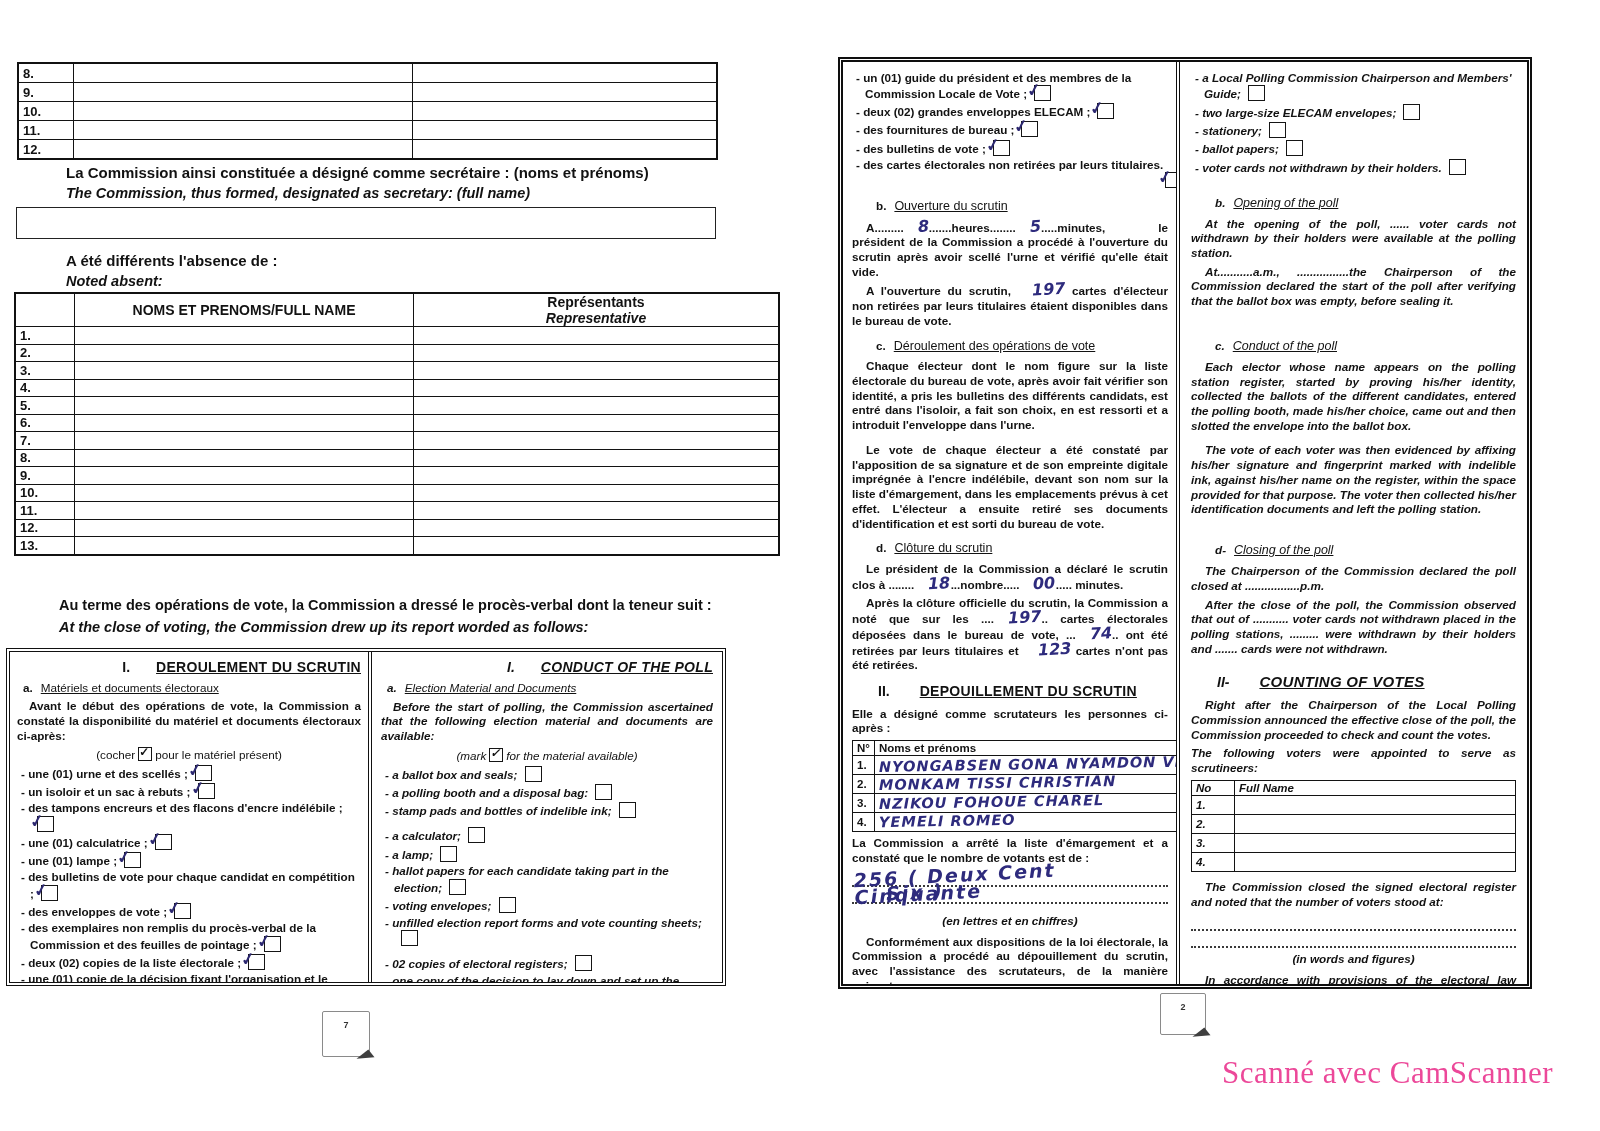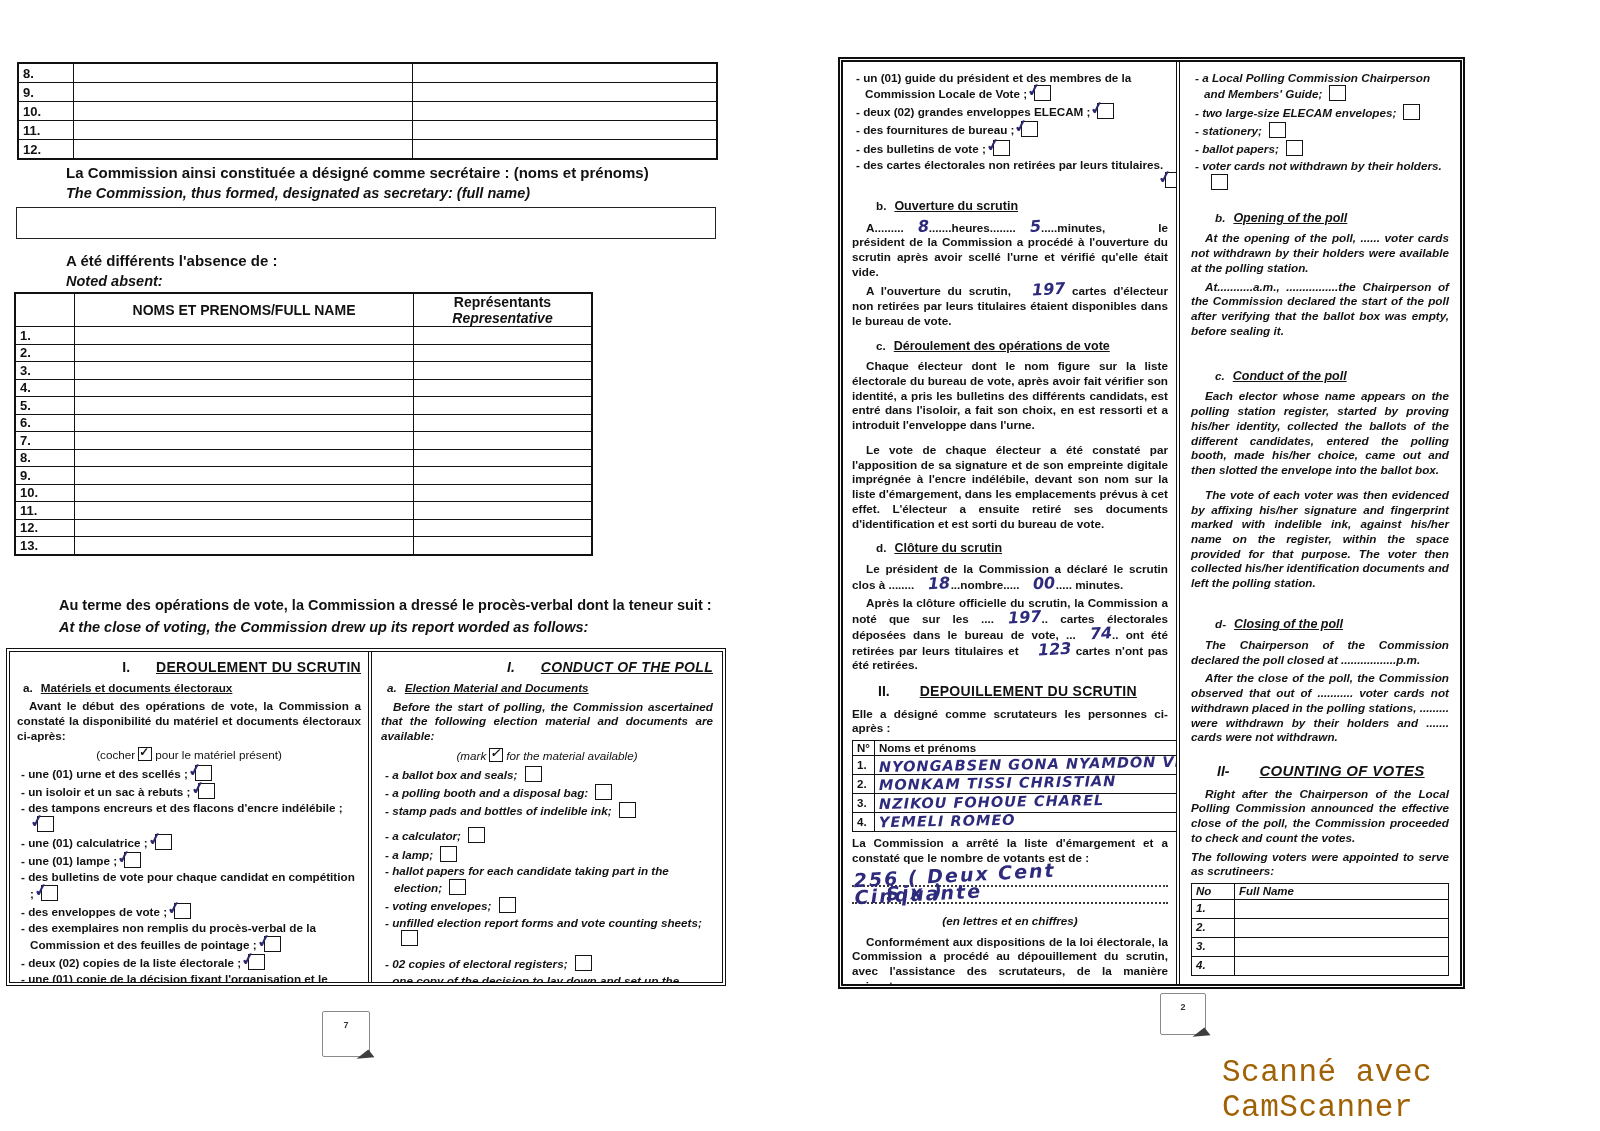--- a/index.html
+++ b/index.html
@@ -26,39 +26,39 @@
   
   .page1{position:absolute;left:14px;top:0;width:728px}
   .p1-abs{position:absolute}
   .toptable{width:701px;border:2.2px solid #111}
   .toptable td{height:18px}
   .toptable .numc{width:46px;font-weight:bold}
   .toptable .c2{width:330px}
   .lbl-fr{font-weight:bold;font-size:15px}
   .lbl-en{font-weight:bold;font-style:italic;font-size:14.5px}
   .inputbox{border:1.8px solid #222;height:30px;background:#fff}
-  .abstable{width:579px;border:2.2px solid #111}
+  .abstable{width:766px;border:2.2px solid #111}
   .abstable td{height:16.5px}
   .abstable .numc{width:50px;font-weight:bold}
   .abstable .c2{width:330px}
   .absth{font-weight:bold;text-align:center;font-size:14px}
   .cbox{display:flex;border:4px double #111;background:#fff;height:330px;overflow:hidden}
   .cbox .colfr{width:344px;padding:5px 7px;border-right:4px double #111;font-size:11.7px;line-height:1.25}
   .cbox .colen{flex:1;padding:5px 9px;font-size:11.7px;line-height:1.27;font-style:italic}
   .h1row{text-align:right;margin:2px 0 4px 0}
   .h1num{font-weight:bold;font-size:14px;margin:0 26px 0 14px}
   .h1t{font-weight:bold;font-size:14px;text-decoration:underline;letter-spacing:.3px}
   .h2row{margin:3px 0 4px 6px}
   .h2num{font-weight:bold;margin-right:8px}
-  .h2t{font-weight:bold;text-decoration:underline}
+  .h2t{font-weight:normal;text-decoration:underline}
   .mark{text-align:center;font-weight:normal;margin:2px 0}
   .item{padding-left:13px;text-indent:-9px;margin:1.5px 0;font-weight:bold}
   .colen .item{font-weight:bold}
   
-  .page2{position:absolute;left:838px;top:57px;width:627px;height:932px;border:5px double #0e0e0e;
+  .page2{position:absolute;left:838px;top:57px;width:694px;height:932px;border:5px double #0e0e0e;
          display:flex;background:#fff;box-sizing:border-box;overflow:hidden}
   .p2fr{width:337px;padding:7px 8px 4px 9px;border-right:4px double #0e0e0e;font-size:11.7px;
         line-height:1.25;box-sizing:border-box;overflow:hidden}
   .p2en{flex:1;padding:7px 11px 4px 11px;font-size:11.7px;line-height:1.27;font-style:italic;
         box-sizing:border-box;overflow:hidden}
   .p2fr .p,.p2fr .item{font-weight:bold}
   .p2en .p,.p2en .item{font-weight:bold}
   .sch{margin:10px 0 5px 24px}
   .sch .h2t{font-size:12.5px}
   .schII{text-align:left;margin:10px 0 6px 0}
@@ -69,22 +69,22 @@
   .scrut th{text-align:left;font-size:11.5px}
   .hwcell{position:relative;overflow:visible}
   .hwarea{position:relative;height:42px;margin:2px 0}
   .note{text-align:center;font-weight:bold;font-style:italic;margin:1px 0 6px 0}
   
   .tag{position:absolute;border:1.6px solid #8a8a8a;background:#fff;border-radius:2px;
        color:#333;text-align:center}
   .tag .tnum{font-size:9px;font-weight:bold;display:block;margin-top:8px}
   .fold{position:absolute;right:-4px;bottom:-7px;width:0;height:0;border-left:15px solid transparent;
         border-top:10px solid #3f3f3f;transform:rotate(-38deg)}
-  .camscan{position:absolute;left:1222px;top:1055px;font-family:Liberation Mono, monospace;
-           font-size:31px;color:#a16207;letter-spacing:.5px}
+  .camscan{position:absolute;left:1222px;top:1055px;font-family:Liberation Serif, serif;
+           font-size:31px;color:#ec4899;letter-spacing:.5px}
 </style>
 </head>
 <body>
 
 <div class="page1">
 
   <table class="toptable p1-abs" style="left:3px;top:62px">
     <tbody>
         <tr>
           <td class="numc">8.</td>

